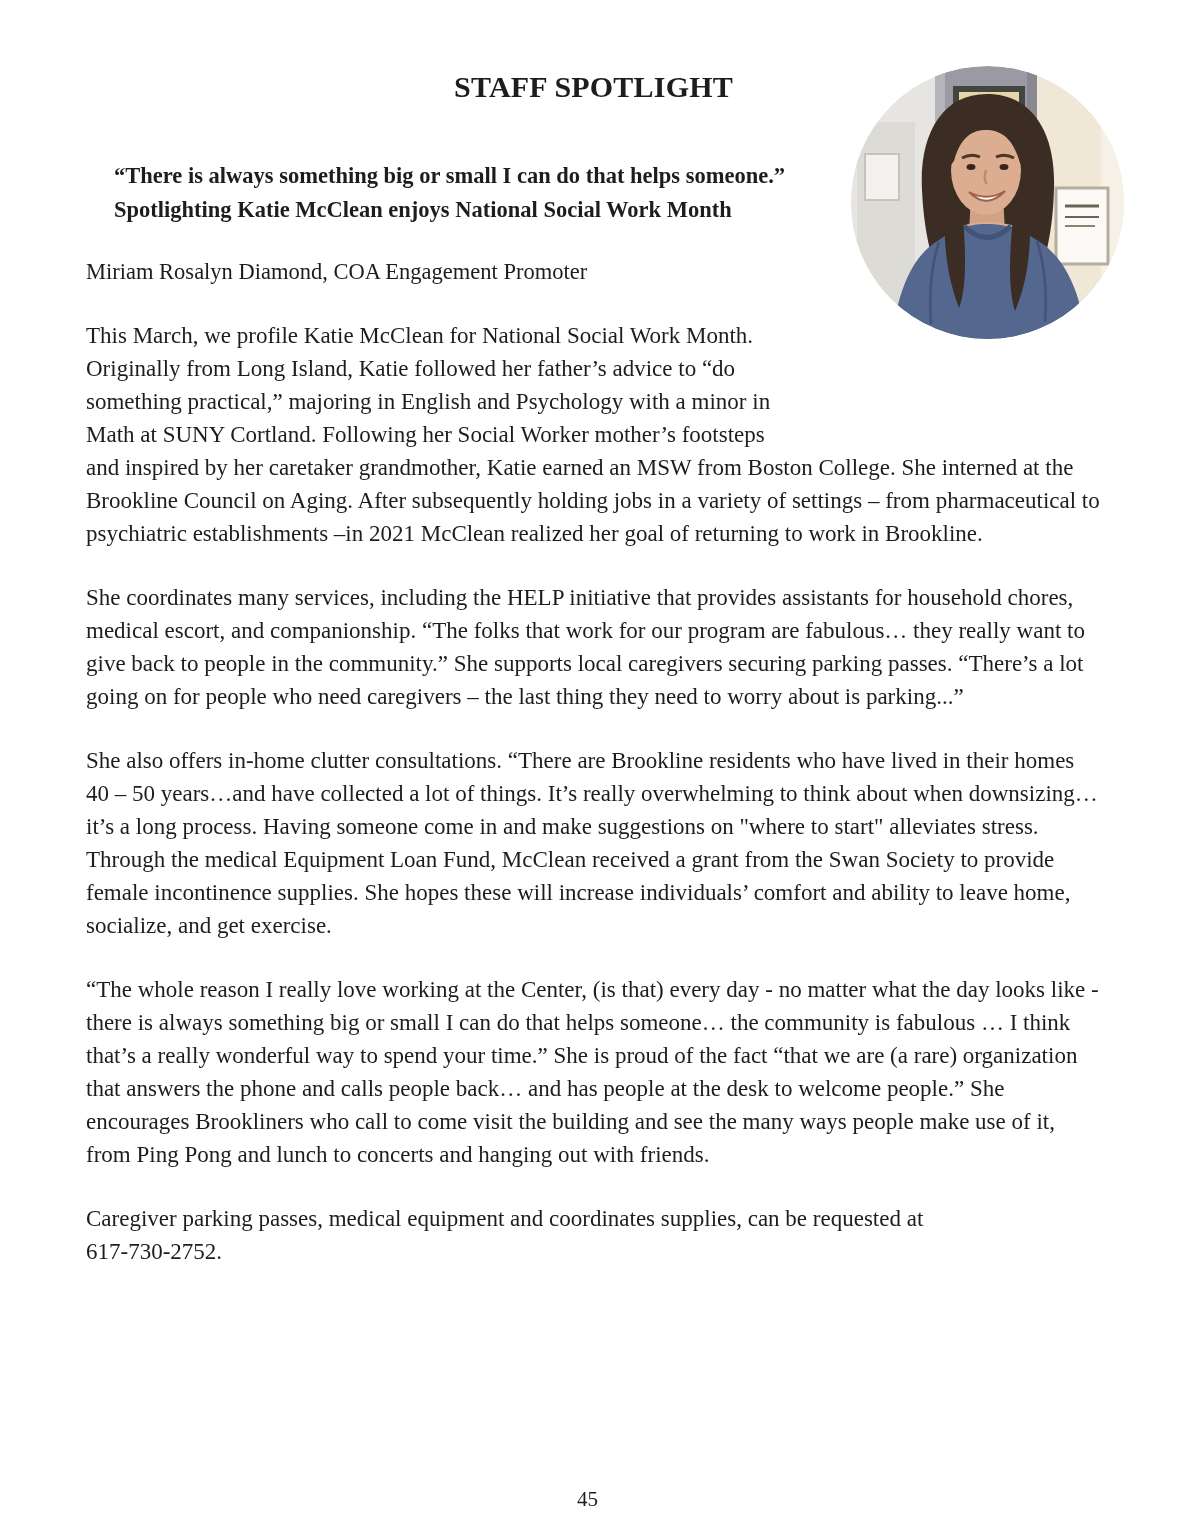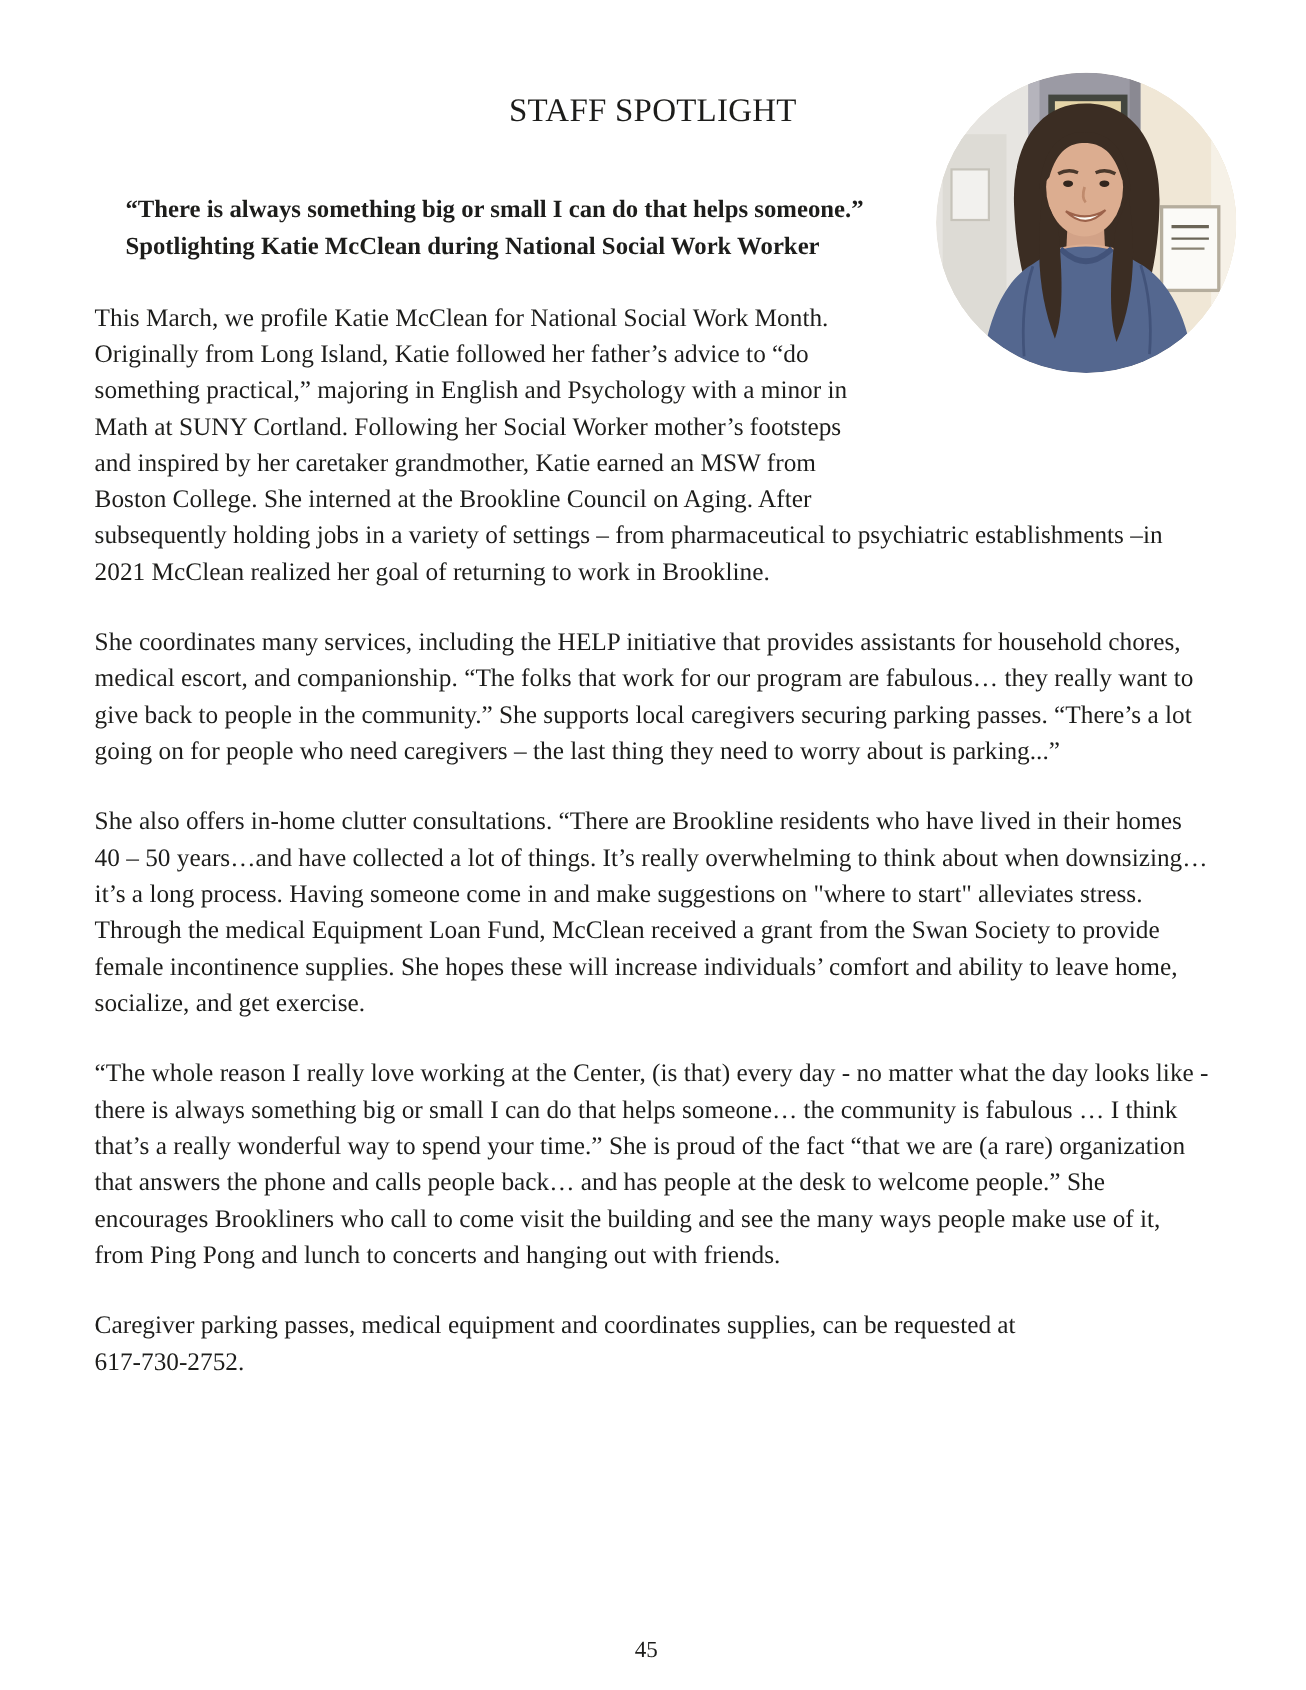--- a/index.html
+++ b/index.html
@@ -6,22 +6,22 @@
   .page{
     position:relative;
     width:1187px;height:1536px;
     background:#ffffff;
     font-family:"Liberation Serif", serif;
     color:#1d1d1b;
     overflow:hidden;
   }
   .content{padding:70px 86px 0 86px;}
   .title{
-    font-size:30px;font-weight:400;text-align:center;
-    margin:14px;line-height:33px;letter-spacing:0.2px;
+    font-size:30px;font-weight:700;text-align:center;
+    margin:0;line-height:33px;letter-spacing:0.2px;
   }
   .headline{font-weight:700;font-size:22.5px;line-height:34px;margin-top:56px;margin-left:28px;}
   .hl-line{display:block;}
   .wrap-spacer{float:right;width:300px;height:218px;}
   .byline{font-size:22.5px;line-height:33px;margin:28px 0 0;}
   .body-par{font-size:23px;line-height:33px;margin:31px 0 0;}
   .block{display:block;}
   .photo{
     position:absolute;top:66px;left:851px;
     width:273px;height:273px;border-radius:50%;overflow:hidden;
@@ -35,25 +35,26 @@
 </head>
 <body>
 
 <div class="page">
 
   <div class="content">
     <h1 class="title">STAFF SPOTLIGHT</h1>
 
     <div class="headline">
       <span class="hl-line">“There is always something big or small I can do that helps someone.”</span>
-      <span class="hl-line">Spotlighting Katie McClean during National Social Work Worker</span>
+      <span class="hl-line">Spotlighting Katie McClean enjoys National Social Work Month</span>
     </div>
 
     <div class="wrap-spacer"></div>
 
+    <p class="byline">Miriam Rosalyn Diamond, COA Engagement Promoter</p>
 
     <p class="body-par">This March, we profile Katie McClean for National Social Work Month. Originally from Long Island, Katie followed her father’s advice to “do something practical,” majoring in English and Psychology with a minor in Math at SUNY Cortland. Following her Social Worker mother’s footsteps and inspired by her caretaker grandmother, Katie earned an MSW from Boston College. She interned at the Brookline Council on Aging. After subsequently holding jobs in a variety of settings – from pharmaceutical to psychiatric establishments –in 2021 McClean realized her goal of returning to work in Brookline.</p>
     <p class="body-par">She coordinates many services, including the HELP initiative that provides assistants for household chores, medical escort, and companionship. “The folks that work for our program are fabulous… they really want to give back to people in the community.” She supports local caregivers securing parking passes. “There’s a lot going on for people who need caregivers – the last thing they need to worry about is parking...”</p>
     <p class="body-par">She also offers in-home clutter consultations. “There are Brookline residents who have lived in their homes 40 – 50 years…and have collected a lot of things. It’s really overwhelming to think about when downsizing… it’s a long process. Having someone come in and make suggestions on "where to start" alleviates stress. Through the medical Equipment Loan Fund, McClean received a grant from the Swan Society to provide female incontinence supplies. She hopes these will increase individuals’ comfort and ability to leave home, socialize, and get exercise.</p>
     <p class="body-par">“The whole reason I really love working at the Center, (is that) every day - no matter what the day looks like - there is always something big or small I can do that helps someone… the community is fabulous … I think that’s a really wonderful way to spend your time.” She is proud of the fact “that we are (a rare) organization that answers the phone and calls people back… and has people at the desk to welcome people.” She encourages Brookliners who call to come visit the building and see the many ways people make use of it, from Ping Pong and lunch to concerts and hanging out with friends.</p>
 
     <p class="body-par">
       <span class="block">Caregiver parking passes, medical equipment and coordinates supplies, can be requested at</span>
       <span class="block">617-730-2752.</span>
     </p>

